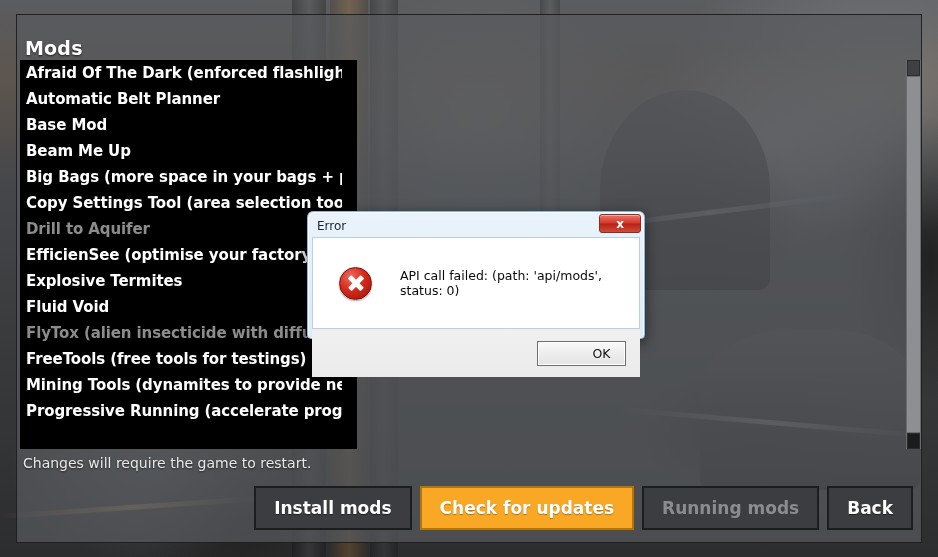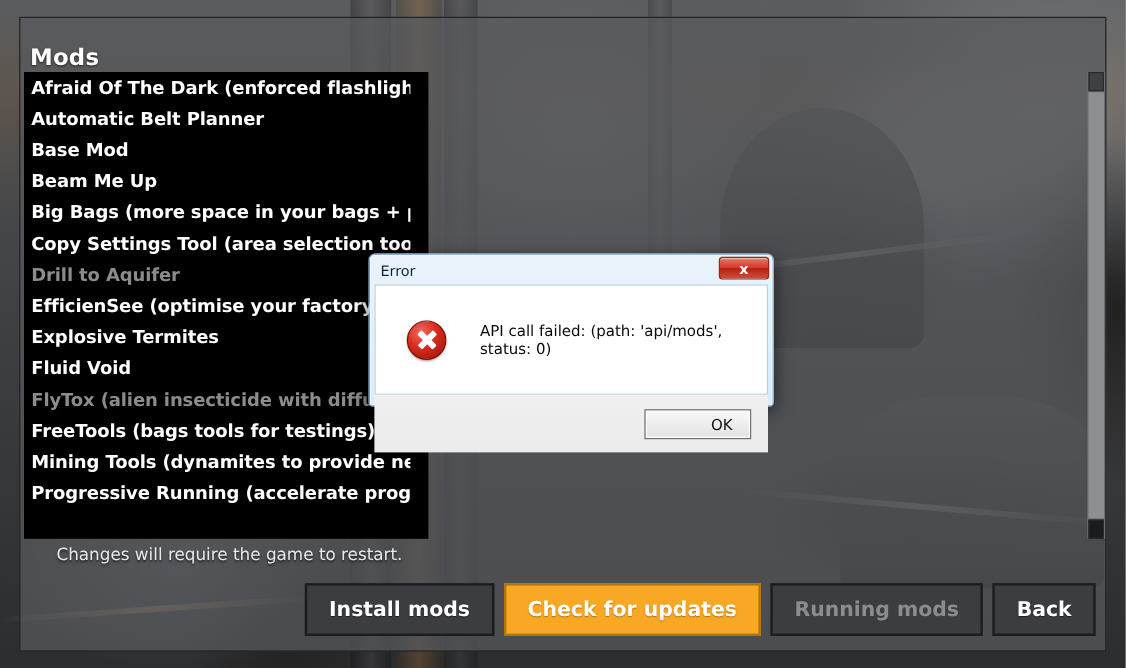--- a/index.html
+++ b/index.html
@@ -125,21 +125,20 @@
     border: 1px solid #2a2b2d;
   }
 
   
   #status-note {
     position: absolute;
     left: 6px; top: 440px;
     font-size: 14px;
     color: #e8e8e8;
     text-shadow: 0 1px 2px rgba(0,0,0,.6);
-    margin-left: 24px;
   }
 
   
   #button-row {
     position: absolute;
     right: 8px; bottom: 12px;
     display: flex;
     gap: 8px;
     align-items: center;
   }
@@ -284,21 +283,21 @@
           <div class="mod-item">Automatic Belt Planner</div>
           <div class="mod-item">Base Mod</div>
           <div class="mod-item">Beam Me Up</div>
           <div class="mod-item">Big Bags (more space in your bags + pickst</div>
           <div class="mod-item">Copy Settings Tool (area selection tool to</div>
           <div class="mod-item disabled">Drill to Aquifer</div>
           <div class="mod-item">EfficienSee (optimise your factory !)</div>
           <div class="mod-item">Explosive Termites</div>
           <div class="mod-item">Fluid Void</div>
           <div class="mod-item disabled">FlyTox (alien insecticide with diffusors</div>
-          <div class="mod-item">FreeTools (bags tools for testings)</div>
+          <div class="mod-item">FreeTools (free tools for testings)</div>
           <div class="mod-item">Mining Tools (dynamites to provide new re</div>
           <div class="mod-item">Progressive Running (accelerate progressi</div>
         </div>
     </div>
 
     <div id="list-scrollbar">
       <div id="sb-thumb-top"></div>
       <div id="sb-track"></div>
       <div id="sb-thumb-bottom"></div>
     </div>

